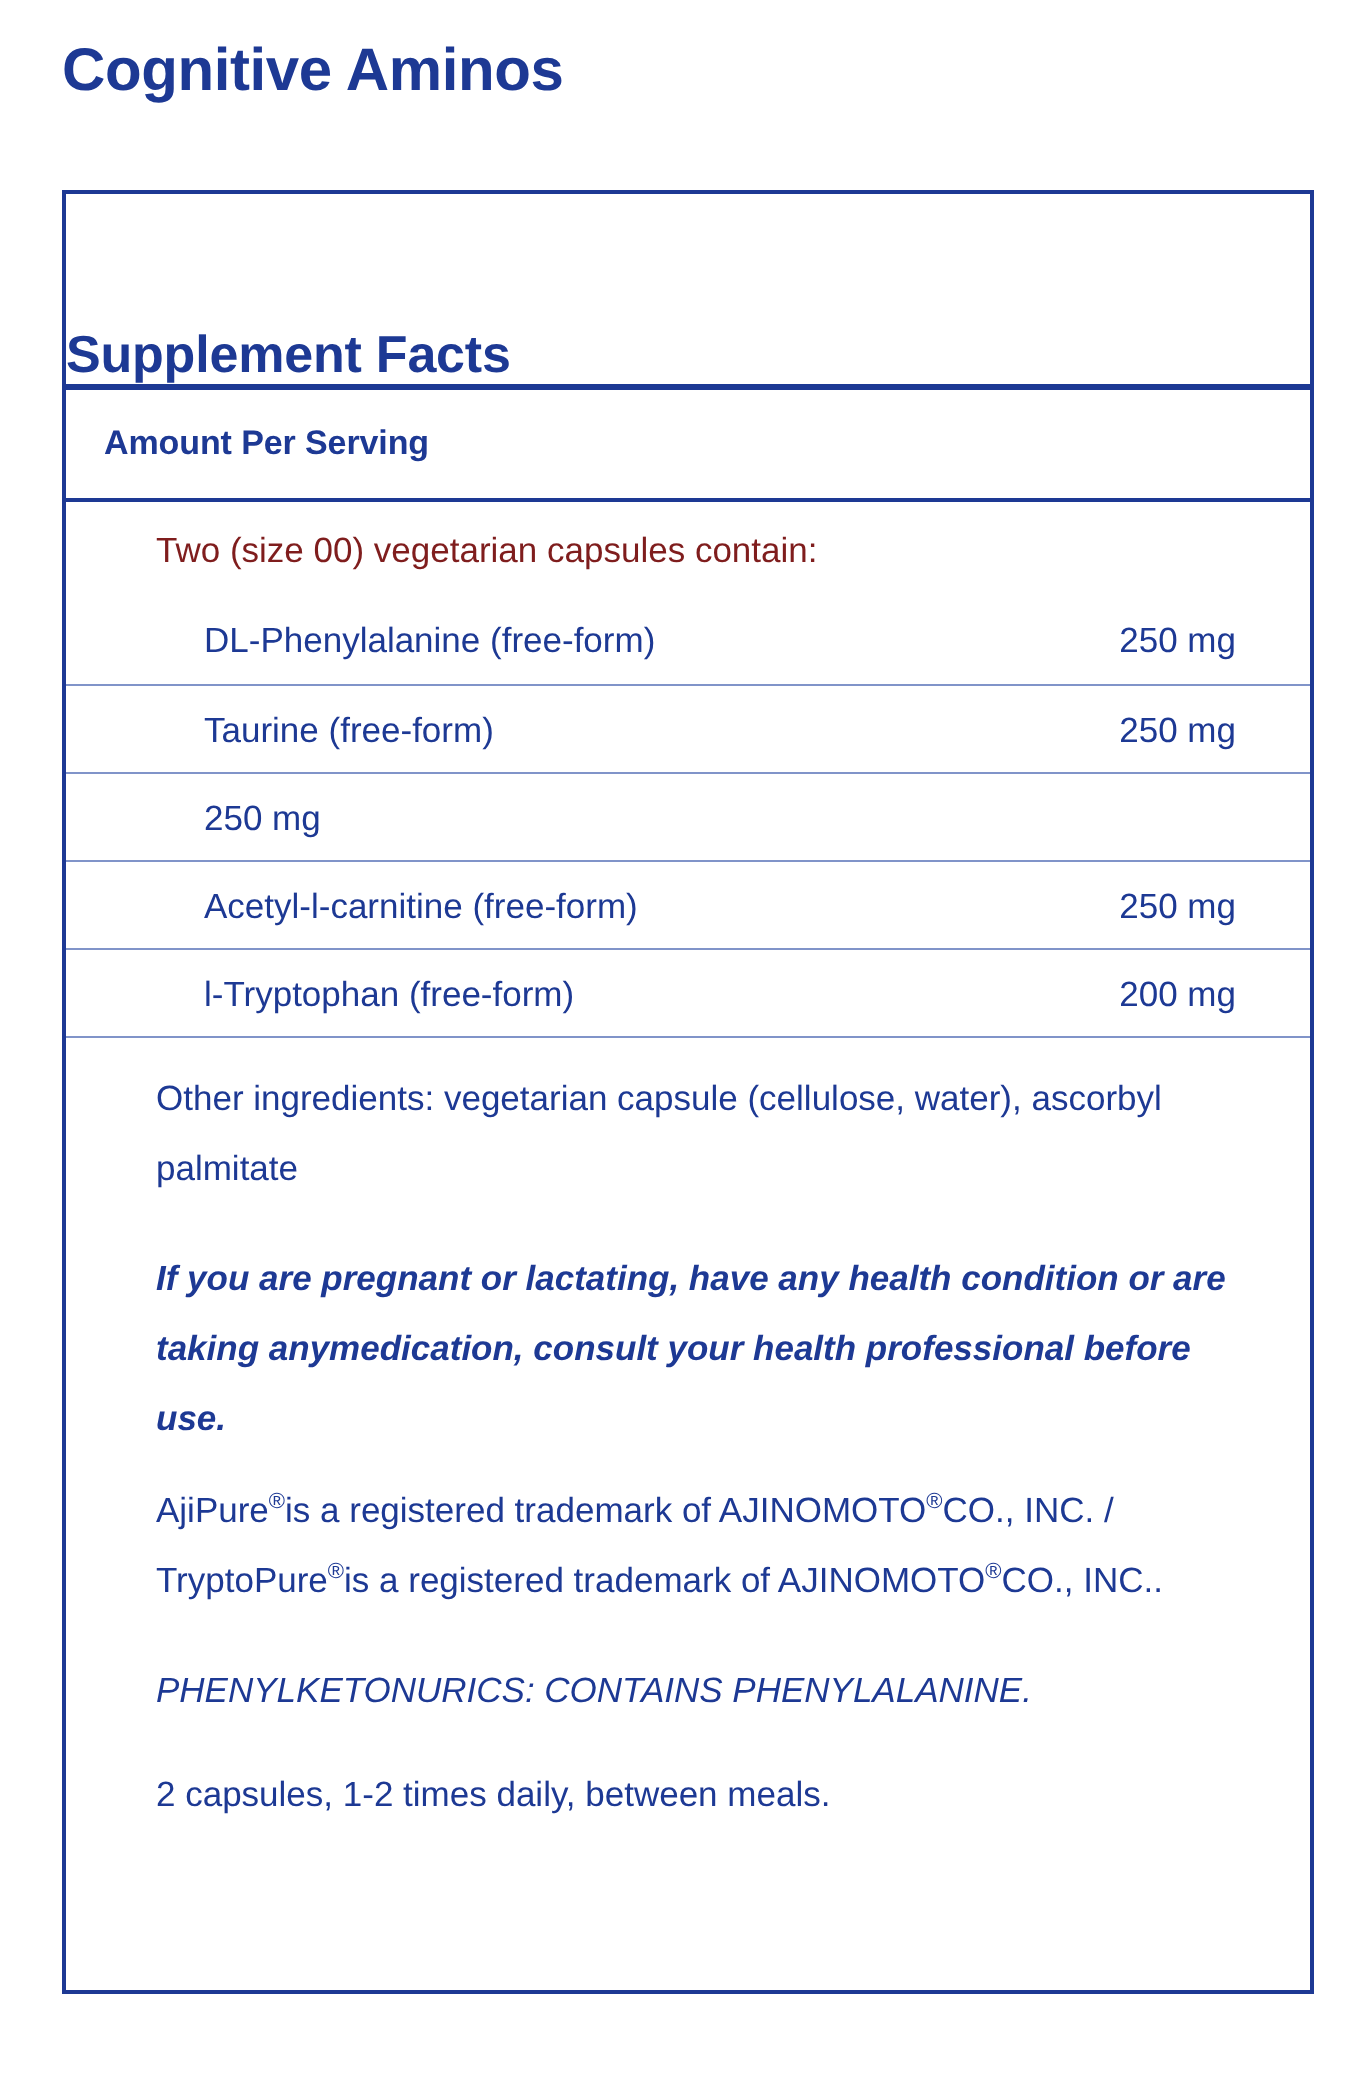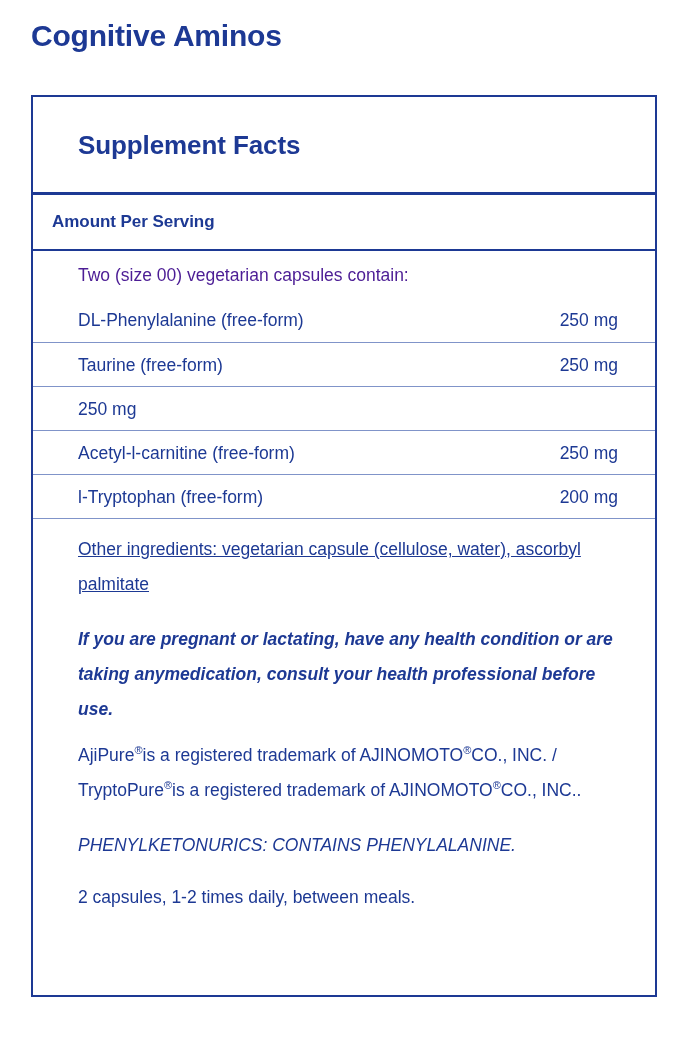--- a/index.html
+++ b/index.html
@@ -45,22 +45,21 @@
     box-sizing: border-box;
     border: 2px solid #1d3994;
     background: #ffffff;
   }
 
   .panel-head {
     height: 98px;
     box-sizing: border-box;
     border-bottom: 3px solid #1d3994;
     display: flex;
-    align-items: center;
-    padding-left: 45px;
+    align-items: flex-end;
   }
   .panel-head-title {
     font-size: 26px;
     font-weight: bold;
     color: #1d3994;
     letter-spacing: -0.1px;
     line-height: 30px;
   }
 
   .amount-row {
@@ -80,30 +79,30 @@
 
   
   .intro-row {
     padding: 0 45px;
     height: 47px;
     display: flex;
     align-items: center;
   }
   .intro-text {
     font-size: 17.5px;
-    color: #4c1d95;
+    color: #7f1d1d;
     line-height: 24px;
   }
 
   .ingredient-row {
     display: flex;
     align-items: center;
     justify-content: space-between;
     height: 44px;
-    padding: 0 37px 0 45px;
+    padding: 0 37px 0 69px;
     box-sizing: border-box;
     border-bottom: 1px solid #8094c9;
   }
   .ingredient-row.first-ing {
     height: 45px;
   }
   .ingredient-name {
     font-size: 17.5px;
     color: #1d3994;
     line-height: 22px;
@@ -122,21 +121,20 @@
     padding: 0 37px 0 45px;
   }
   .note-block {
     font-size: 17.5px;
     color: #1d3994;
     line-height: 35px;
     margin-top: 11px;
   }
   .note-block.first-note {
     margin-top: 13px;
-    text-decoration: underline;
   }
   .note-block.emphasis {
     font-weight: bold;
     font-style: italic;
     margin-top: 20px;
   }
   .note-block.warning {
     font-weight: normal;
     font-style: italic;
     margin-top: 20px;

